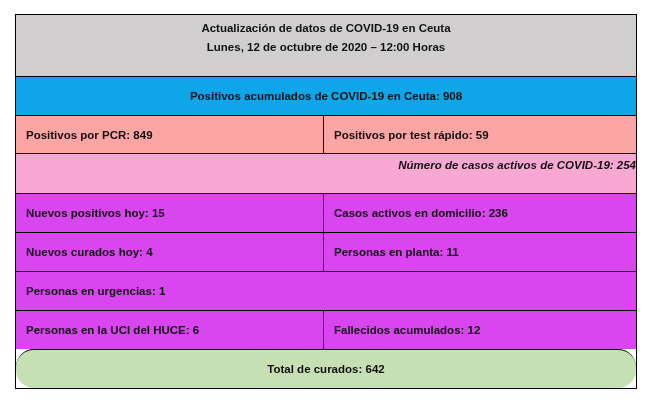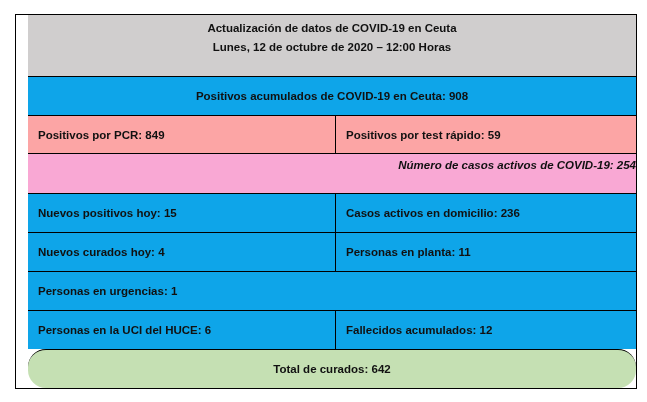--- a/index.html
+++ b/index.html
@@ -1,28 +1,28 @@
 <!DOCTYPE html>
 <html><head>
 <meta charset="utf-8">
 <style>
   html, body { margin:0; padding:0; background:#ffffff; }
   body { width:647px; height:402px; position:relative; font-family:"Liberation Sans", sans-serif; font-size:11.5px; font-weight:bold; color:#111; }
   .tbl { position:absolute; left:15px; top:14px; width:620px; border:1.5px solid #000; box-sizing:content-box; }
-  .row { display:flex; border-top:1px solid #000; box-sizing:border-box;margin-left:12px; }
+  .row { display:flex; border-top:1px solid #000; box-sizing:border-box; }
   .row:first-child { border-top:none; }
   .cell { box-sizing:border-box; display:flex; align-items:center; padding-left:10px; }
   .cell.left { width:308px; border-right:1px solid #000; }
   .cell.right { flex:1; }
   .hdr { background:#d0cece; height:61px; flex-direction:column; display:flex; align-items:center; padding-top:4px; box-sizing:border-box; }
   .hdr div { line-height:19px; font-weight:bold; }
   .orange { background:#0ea5e9; height:39px; display:flex; align-items:center; justify-content:center; }
   .peach { background:#fca5a5; height:38px; }
   .blue { background:#f9a8d4; height:40px; display:flex; justify-content:flex-end; padding-top:5px; box-sizing:border-box;font-style:italic; }
-  .white { background:#0ea5e9; height:39px; }
+  .white { background:#d946ef; height:39px; }
   .green { background:#c5e0b3; height:39px; display:flex; align-items:center; justify-content:center;border-radius:18px; }
 </style>
 </head>
 <body>
 
 <div class="tbl">
   <div class="row hdr">
     <div>Actualización de datos de COVID-19 en Ceuta</div>
     <div>Lunes, 12 de octubre de 2020 – 12:00 Horas</div>
   </div>

